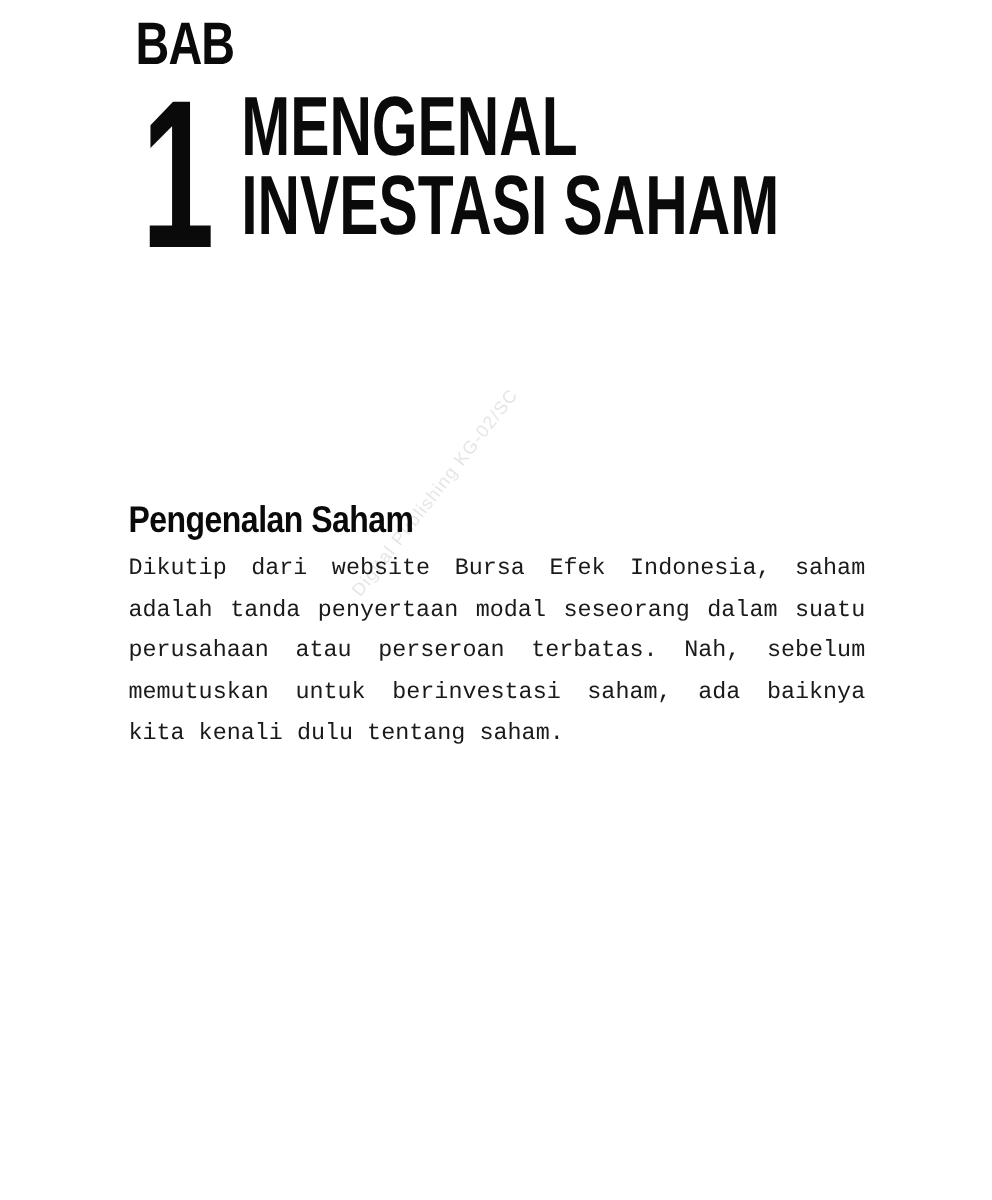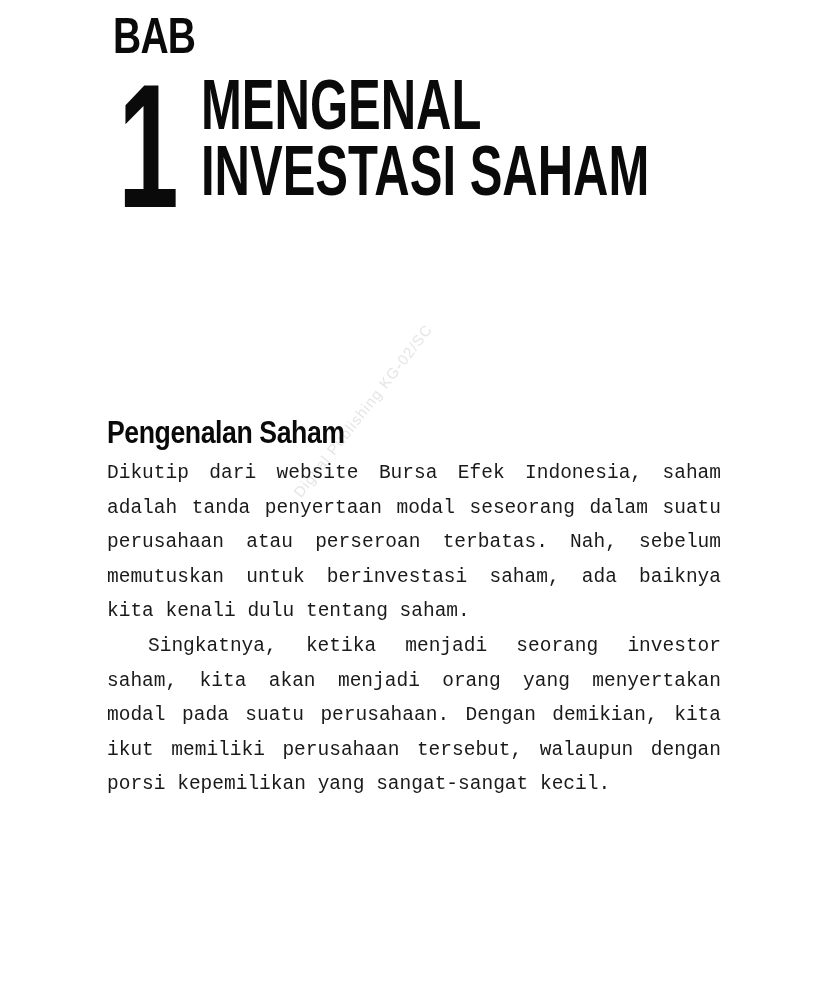--- a/index.html
+++ b/index.html
@@ -118,14 +118,13 @@
     <div>MENGENAL</div>
     <div>INVESTASI SAHAM</div>
   </div>
 </div>
 
 <div class="watermark">Digital Publishing KG-02/SC</div>
 
 <div class="section">
   <h2 class="section-heading">Pengenalan Saham</h2>
   <p class="body-text">Dikutip dari website Bursa Efek Indonesia, saham adalah tanda penyertaan modal seseorang dalam suatu perusahaan atau perseroan terbatas. Nah, sebelum memutuskan untuk berinvestasi saham, ada baiknya kita kenali dulu tentang saham.</p>
-  <p class="body-text indent">Singkatnya, ketika menjadi seorang investor saham, kita akan menjadi orang yang menyertakan modal pada suatu perusahaan. Dengan demikian, kita ikut memiliki perusahaan tersebut, walaupun dengan porsi kepemilikan yang sangat-sangat kecil.</p>
 </div>
 
 </body></html>

